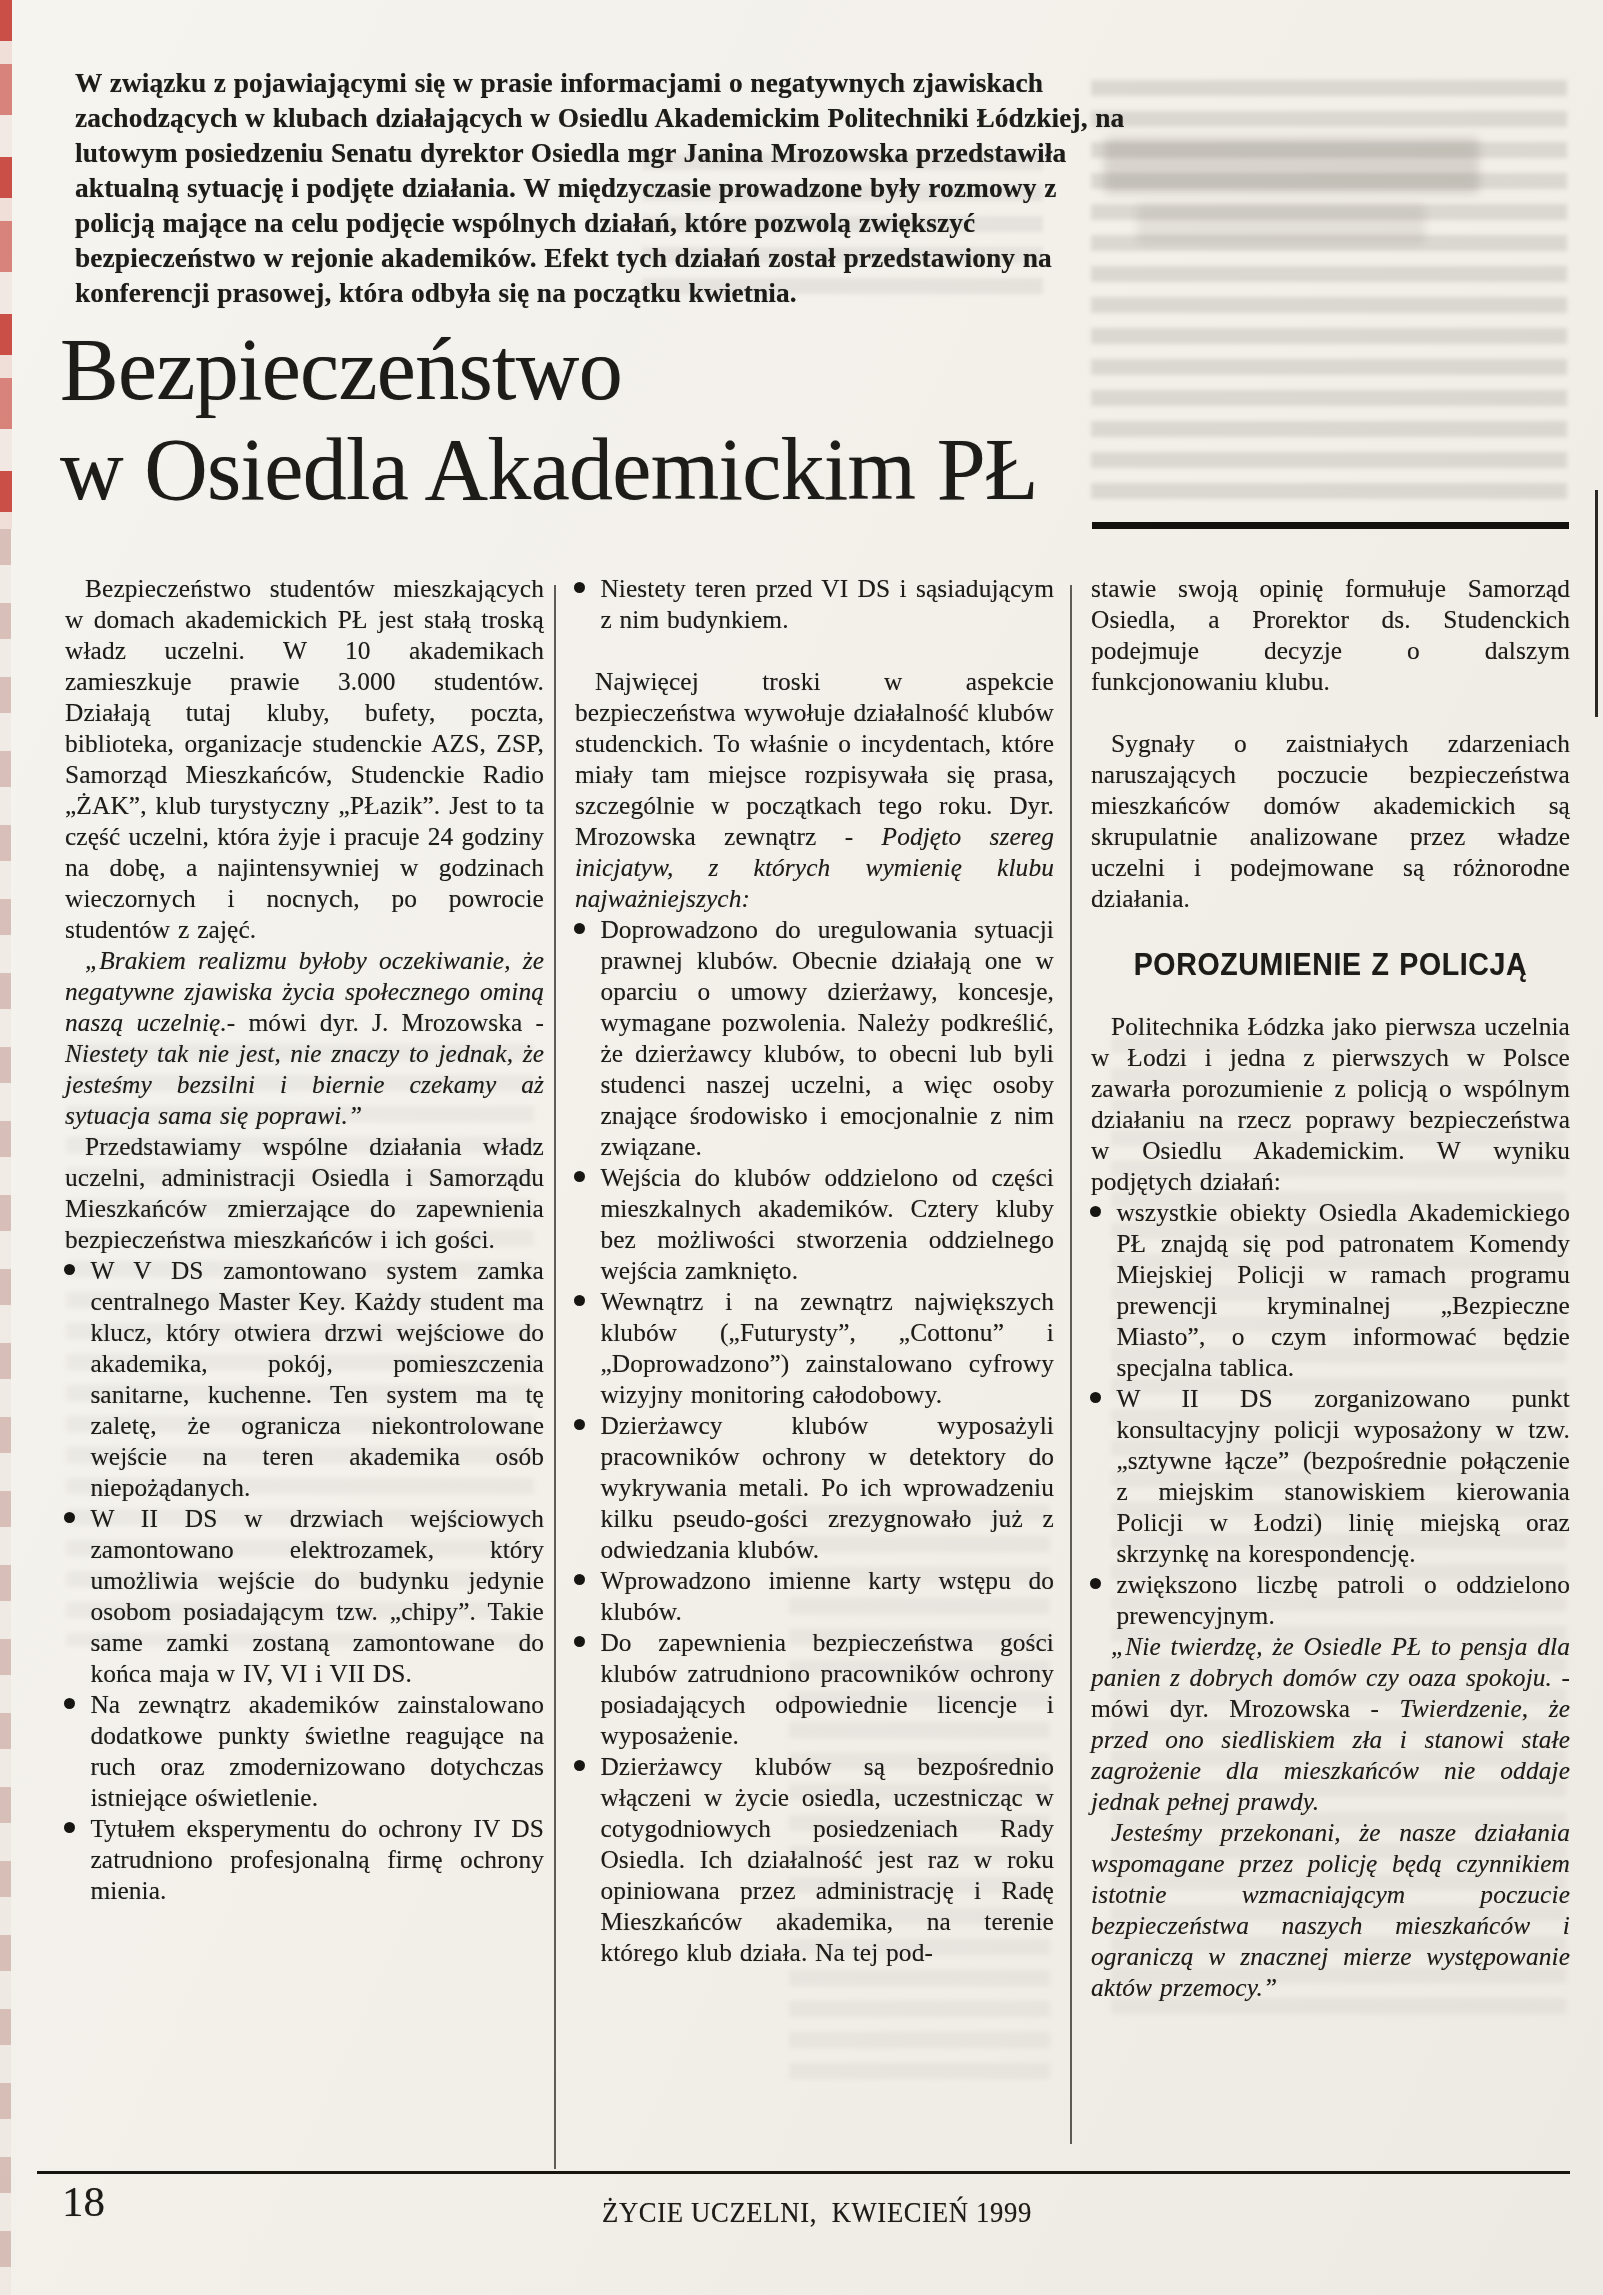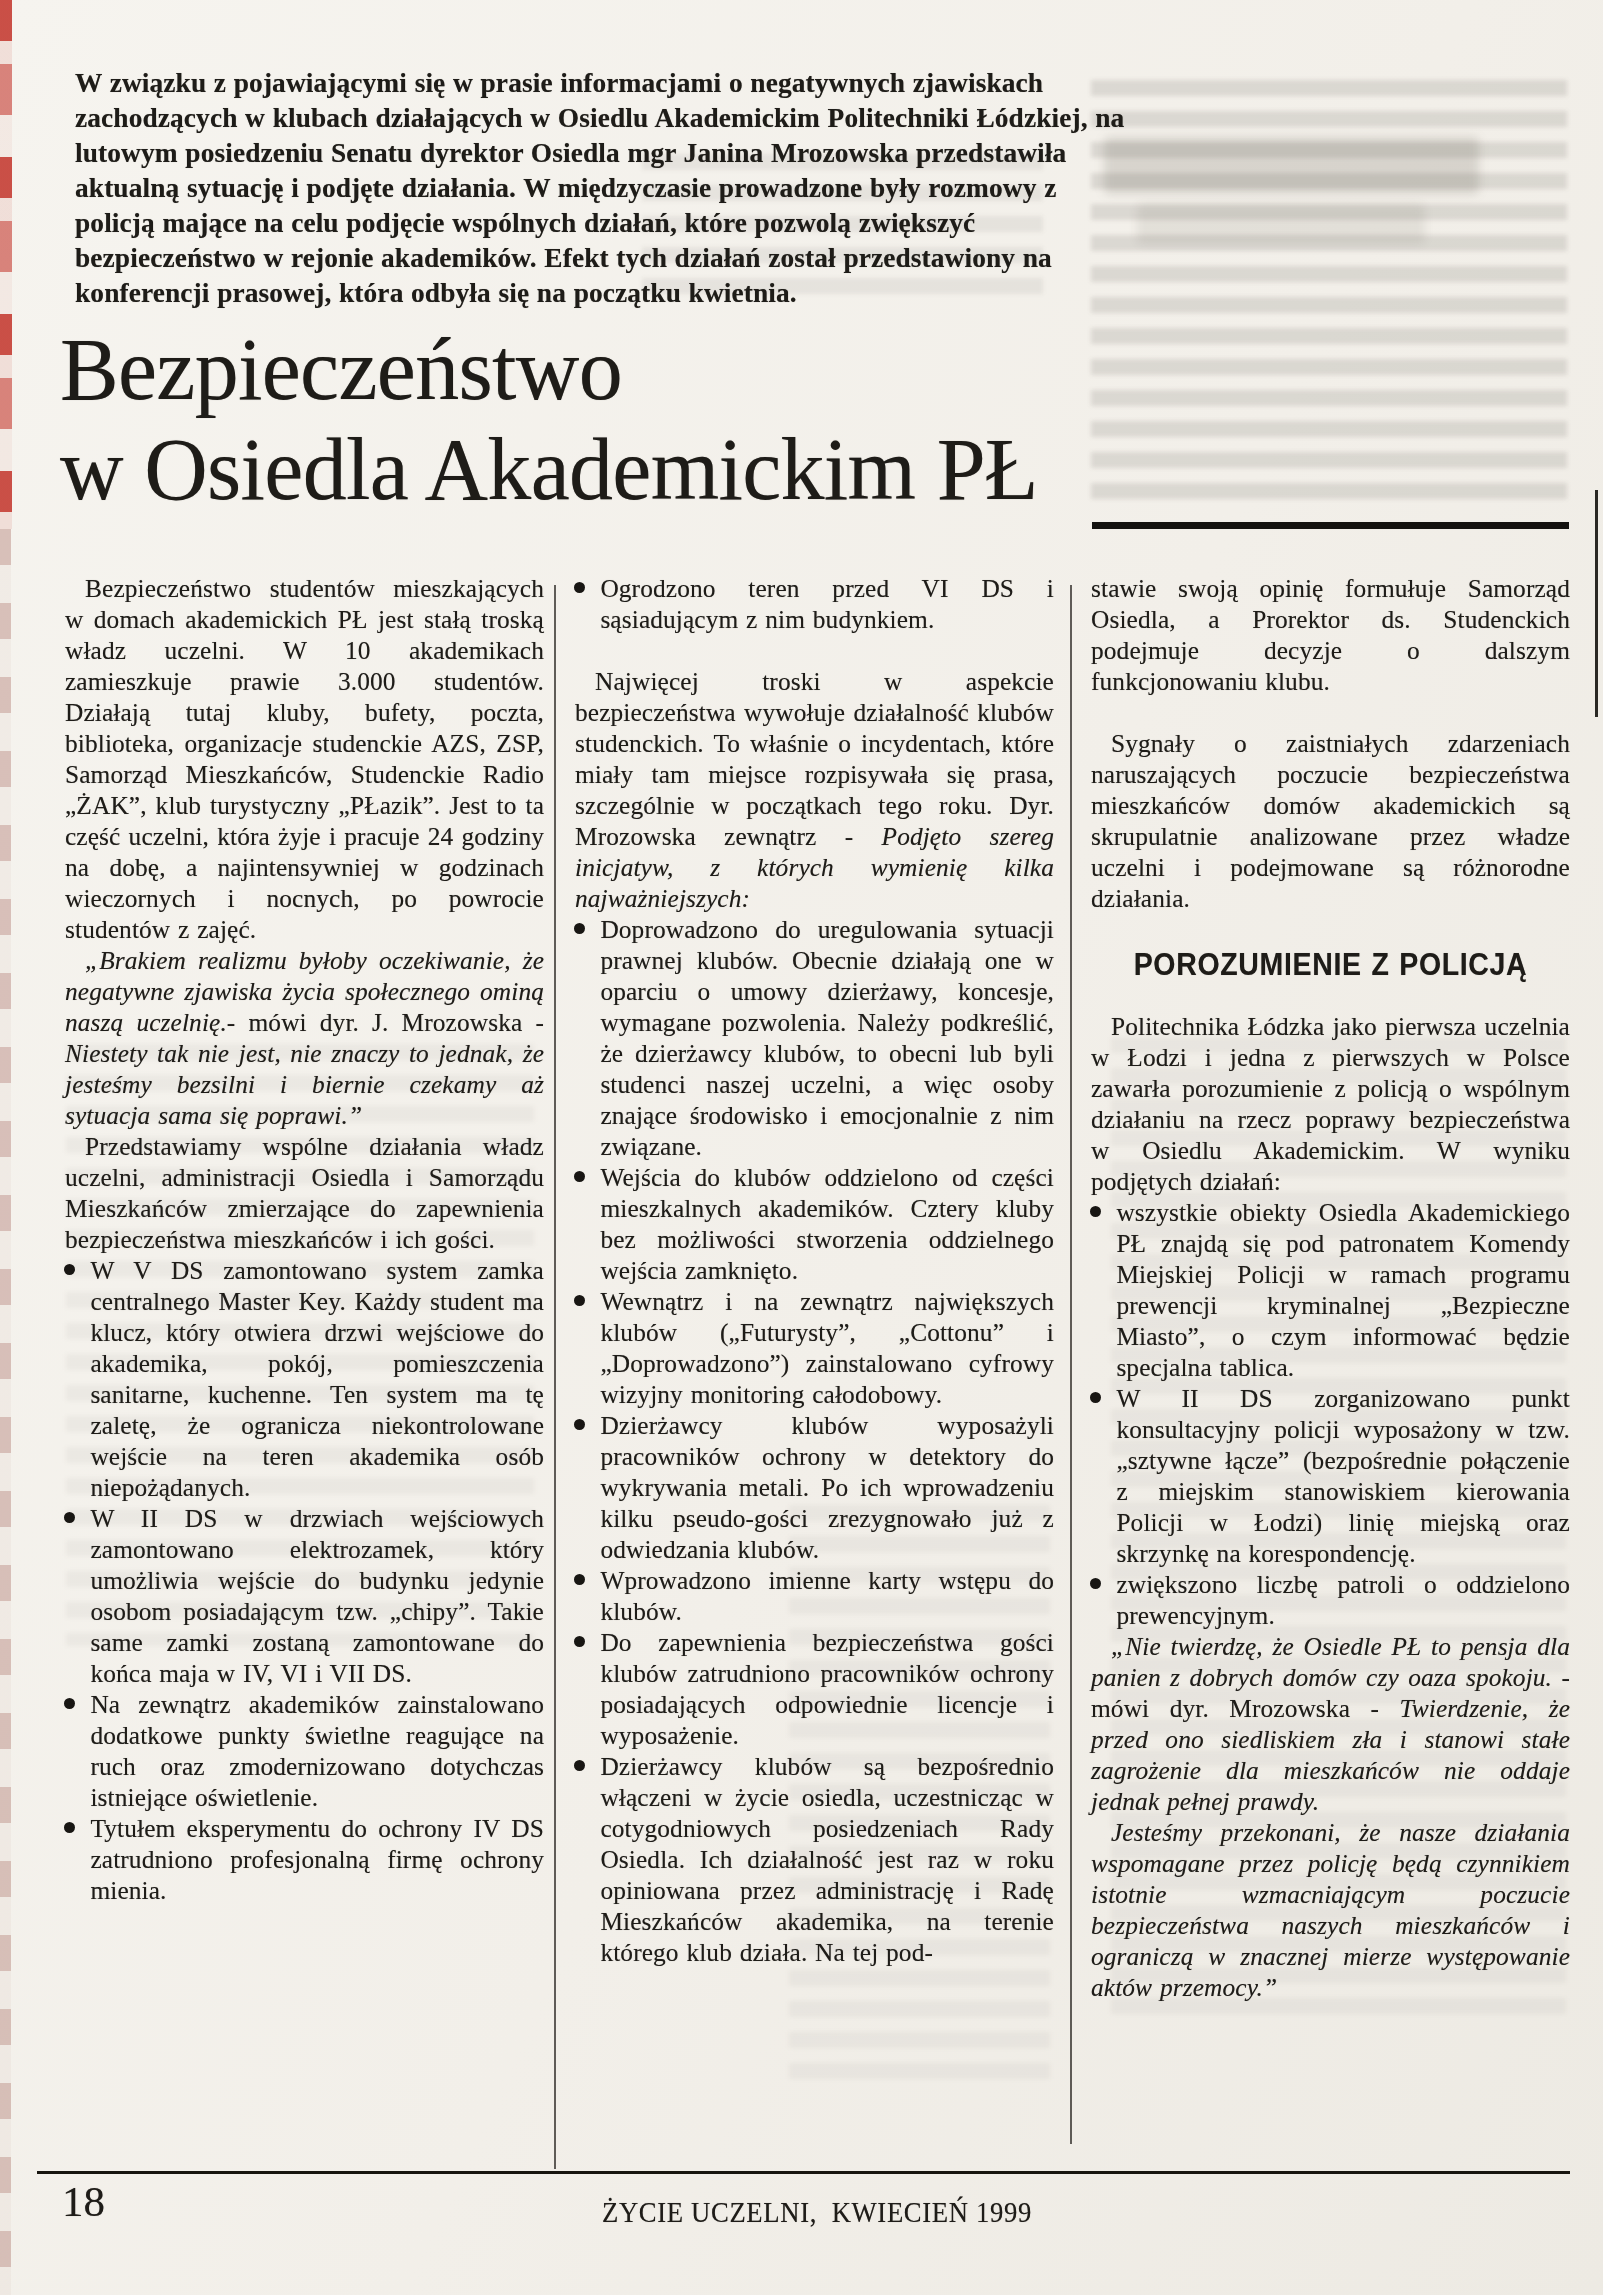--- a/index.html
+++ b/index.html
@@ -109,22 +109,22 @@
   <p class="indent">Bezpieczeństwo studentów mieszkających w domach akademickich PŁ jest stałą troską władz uczelni. W 10 akademikach zamieszkuje prawie 3.000 studentów. Działają tutaj kluby, bufety, poczta, biblioteka, organizacje studenckie AZS, ZSP, Samorząd Mieszkańców, Studenckie Radio „ŻAK”, klub turystyczny „PŁazik”. Jest to ta część uczelni, która żyje i pracuje 24 godziny na dobę, a najintensywniej w godzinach wieczornych i nocnych, po powrocie studentów z zajęć.</p>
   <p class="indent"><span class="it">„Brakiem realizmu byłoby oczekiwanie, że negatywne zjawiska życia społecznego ominą naszą uczelnię.-</span><span> mówi dyr. J. Mrozowska - </span><span class="it">Niestety tak nie jest, nie znaczy to jednak, że jesteśmy bezsilni i biernie czekamy aż sytuacja sama się poprawi.”</span></p>
   <p class="indent">Przedstawiamy wspólne działania władz uczelni, administracji Osiedla i Samorządu Mieszkańców zmierzające do zapewnienia bezpieczeństwa mieszkańców i ich gości.</p>
   <div class="bullet"><span class="dot"></span><span>W V DS zamontowano system zamka centralnego Master Key. Każdy student ma klucz, który otwiera drzwi wejściowe do akademika, pokój, pomieszczenia sanitarne, kuchenne. Ten system ma tę zaletę, że ogranicza niekontrolowane wejście na teren akademika osób niepożądanych.</span></div>
   <div class="bullet"><span class="dot"></span><span>W II DS w drzwiach wejściowych zamontowano elektrozamek, który umożliwia wejście do budynku jedynie osobom posiadającym tzw. „chipy”. Takie same zamki zostaną zamontowane do końca maja w IV, VI i VII DS.</span></div>
   <div class="bullet"><span class="dot"></span><span>Na zewnątrz akademików zainstalowano dodatkowe punkty świetlne reagujące na ruch oraz zmodernizowano dotychczas istniejące oświetlenie.</span></div>
   <div class="bullet"><span class="dot"></span><span>Tytułem eksperymentu do ochrony IV DS zatrudniono profesjonalną firmę ochrony mienia.</span></div>
 </div>
 
 <div class="abs col" id="col2">
-  <div class="bullet"><span class="dot"></span><span>Ogrodzono teren przed VI DS i sąsiadującym z nim budynkiem.</span></div>
-  <p class="indent gap-top"><span>Najwięcej troski w aspekcie bezpieczeństwa wywołuje działalność klubów studenckich. To właśnie o incydentach, które miały tam miejsce rozpisywała się prasa, szczególnie w początkach tego roku. Dyr. Mrozowska zewnątrz - </span><span class="it">Podjęto szereg inicjatyw, z których wymienię kilka najważniejszych:</span></p>
+  <div class="bullet"><span class="dot"></span><span>Niestety teren przed VI DS i sąsiadującym z nim budynkiem.</span></div>
+  <p class="indent gap-top"><span>Najwięcej troski w aspekcie bezpieczeństwa wywołuje działalność klubów studenckich. To właśnie o incydentach, które miały tam miejsce rozpisywała się prasa, szczególnie w początkach tego roku. Dyr. Mrozowska zewnątrz - </span><span class="it">Podjęto szereg inicjatyw, z których wymienię klubu najważniejszych:</span></p>
   <div class="bullet"><span class="dot"></span><span>Doprowadzono do uregulowania sytuacji prawnej klubów. Obecnie działają one w oparciu o umowy dzierżawy, koncesje, wymagane pozwolenia. Należy podkreślić, że dzierżawcy klubów, to obecni lub byli studenci naszej uczelni, a więc osoby znające środowisko i emocjonalnie z nim związane.</span></div>
   <div class="bullet"><span class="dot"></span><span>Wejścia do klubów oddzielono od części mieszkalnych akademików. Cztery kluby bez możliwości stworzenia oddzielnego wejścia zamknięto.</span></div>
   <div class="bullet"><span class="dot"></span><span>Wewnątrz i na zewnątrz największych klubów („Futurysty”, „Cottonu” i „Doprowadzono”) zainstalowano cyfrowy wizyjny monitoring całodobowy.</span></div>
   <div class="bullet"><span class="dot"></span><span>Dzierżawcy klubów wyposażyli pracowników ochrony w detektory do wykrywania metali. Po ich wprowadzeniu kilku pseudo-gości zrezygnowało już z odwiedzania klubów.</span></div>
   <div class="bullet"><span class="dot"></span><span>Wprowadzono imienne karty wstępu do klubów.</span></div>
   <div class="bullet"><span class="dot"></span><span>Do zapewnienia bezpieczeństwa gości klubów zatrudniono pracowników ochrony posiadających odpowiednie licencje i wyposażenie.</span></div>
   <div class="bullet"><span class="dot"></span><span>Dzierżawcy klubów są bezpośrednio włączeni w życie osiedla, uczestnicząc w cotygodniowych posiedzeniach Rady Osiedla. Ich działalność jest raz w roku opiniowana przez administrację i Radę Mieszkańców akademika, na terenie którego klub działa. Na tej pod-</span></div>
 </div>
 
 <div class="abs col" id="col3">

